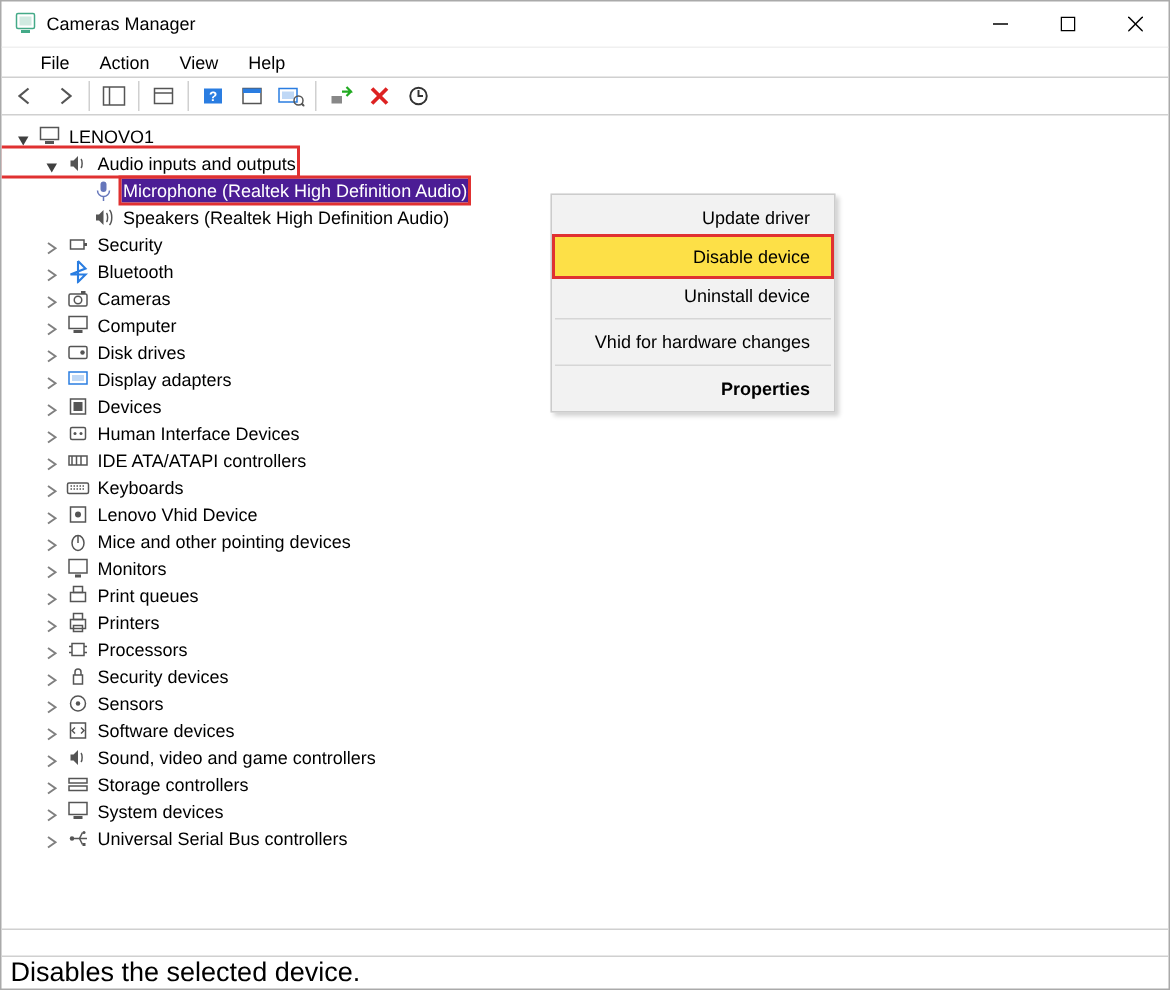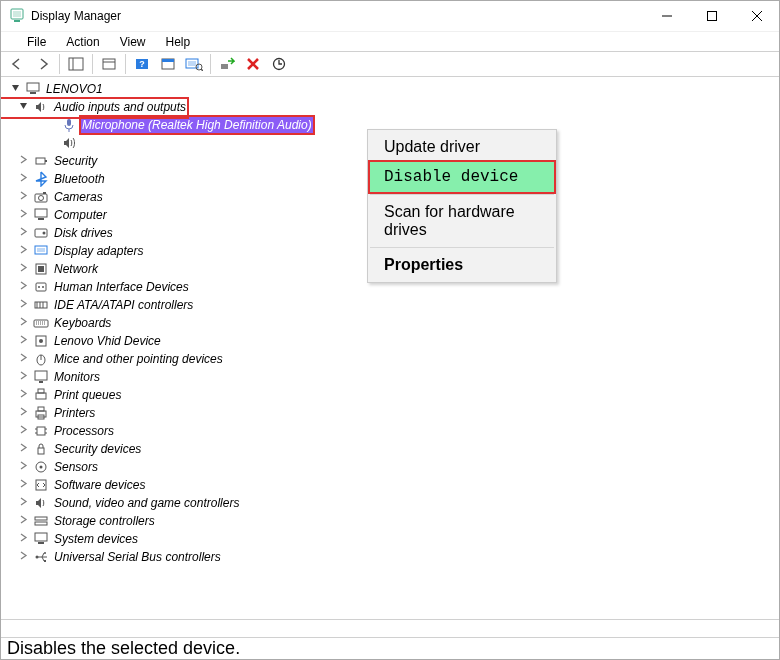--- a/index.html
+++ b/index.html
@@ -11,53 +11,53 @@
 .winbtn svg { width: 10px; height: 10px; }
 
 .menubar { height: 20px; display: flex; align-items: center; padding-left: 18px; gap: 4px; border-top: 1px solid #f0f0f0; }
 .menubar .item { padding: 2px 8px; font-size: 12px; }
 
 .toolbar { height: 26px; display: flex; align-items: center; padding-left: 4px; border-top: 1px solid #d0d0d0; border-bottom: 1px solid #d0d0d0; gap: 2px; }
 .tb-btn { width: 24px; height: 22px; display: flex; align-items: center; justify-content: center; border: 1px solid transparent; }
 .tb-sep { width: 1px; height: 20px; background: #d0d0d0; margin: 0 2px; }
 
 .tree { position: relative; height: 540px; overflow: auto; padding-top: 4px; }
-.tree-row { height: 18px; display: flex; align-items: flex-start; white-space: nowrap; font-style: italic; }
+.tree-row { height: 18px; display: flex; align-items: flex-end; white-space: nowrap; }
 .expander { width: 12px; height: 12px; display: flex; align-items: center; justify-content: center; margin-right: 4px; flex-shrink: 0; }
 .expander svg { width: 9px; height: 9px; }
 .node-icon { width: 16px; height: 16px; margin-right: 4px; flex-shrink: 0; display: flex; align-items: center; justify-content: center; }
 .node-label { font-size: 12px; padding: 1px 1px; }
-.node-label.selected { background: #8b5cf6; color: #fff; }
+.node-label.selected { background: #4c1d95; color: #fff; }
 
 .indent-0 { padding-left: 8px; }
-.indent-1 { padding-left: 16px; }
+.indent-1 { padding-left: 27px; }
 .indent-2 { padding-left: 44px; }
 
 .highlight-box { outline: 2px solid #e03131; outline-offset: 0px; }
 
 .ctxmenu { position: absolute; left: 366px; top: 128px; width: 190px; background: #f2f2f2; border: 1px solid #ccc; box-shadow: 2px 2px 3px rgba(0,0,0,0.18); padding: 2px; z-index: 10; }
-.ctxitem { padding: 6px 14px; font-size: 16px; }
+.ctxitem { padding: 6px 14px; font-size: 12px; text-align: right; }
 .ctxsep { height: 1px; background: #d6d6d6; margin: 2px 0; }
-.ctxitem.hl { background: #86efac; outline: 2px solid #e03131; font-family: Liberation Mono, monospace; }
+.ctxitem.hl { background: #fde047; outline: 2px solid #e03131; }
 .ctxitem.bold { font-weight: 600; }
 
 .statusbar { position: absolute; bottom: 0; left: 0; right: 0; height: 22px; border-top: 1px solid #d0d0d0; display: flex; align-items: center; padding-left: 6px; font-size: 18px; }
 .status-inner-top { position: absolute; bottom: 22px; left: 0; right: 0; height: 18px; border-top: 1px solid #d0d0d0; }
 
 </style>
 </head>
 <body>
 
 <div class="titlebar">
   <svg width="16" height="16" viewBox="0 0 16 16">
       <rect x="2" y="1" width="12" height="10" rx="1" fill="none" stroke="#4a8" stroke-width="1"></rect>
       <rect x="4" y="3" width="8" height="6" fill="#4a8" opacity="0.25"></rect>
       <rect x="5" y="12" width="6" height="2" fill="#4a8"></rect>
     </svg>
-  <span class="title" style="margin-left:6px">Display Manager</span>
+  <span class="title" style="margin-left:6px">Cameras Manager</span>
   <div class="winbtn">
       <svg viewBox="0 0 10 10">
         <line x1="0" y1="5" x2="10" y2="5" stroke="#000" stroke-width="1"></line>
       </svg>
     </div>
   <div class="winbtn">
       <svg viewBox="0 0 10 10">
         <rect x="0.5" y="0.5" width="9" height="9" fill="none" stroke="#000" stroke-width="1"></rect>
       </svg>
     </div>
@@ -188,20 +188,21 @@
   </div>
 
   <div class="tree-row indent-2">
     <span class="expander"></span>
     <span class="node-icon">
         <svg width="16" height="16" viewBox="0 0 16 16">
           <path d="M3 6h2l3-3v10l-3-3H3z" fill="#555"></path>
           <path d="M10 5c1 1 1 5 0 6M12 3c2 2 2 8 0 10" fill="none" stroke="#555"></path>
         </svg>
       </span>
+    <span class="node-label">Speakers (Realtek High Definition Audio)</span>
   </div>
 
   <div id="cat-container">
       <div class="tree-row indent-1">
         <span class="expander">
           <svg viewBox="0 0 9 9">
             <path d="M2 1 L7 4.5 L2 8" fill="none" stroke="#808080" stroke-width="1.3"></path>
           </svg>
         </span>
         <span class="node-icon">
@@ -287,21 +288,21 @@
           <svg viewBox="0 0 9 9">
             <path d="M2 1 L7 4.5 L2 8" fill="none" stroke="#808080" stroke-width="1.3"></path>
           </svg>
         </span>
         <span class="node-icon">
           <svg width="16" height="16" viewBox="0 0 16 16">
             <rect x="3" y="3" width="10" height="10" fill="none" stroke="#555"></rect>
             <rect x="5" y="5" width="6" height="6" fill="#555"></rect>
           </svg>
         </span>
-        <span class="node-label">Network</span>
+        <span class="node-label">Devices</span>
       </div>
       <div class="tree-row indent-1">
         <span class="expander">
           <svg viewBox="0 0 9 9">
             <path d="M2 1 L7 4.5 L2 8" fill="none" stroke="#808080" stroke-width="1.3"></path>
           </svg>
         </span>
         <span class="node-icon">
           <svg width="16" height="16" viewBox="0 0 16 16">
             <rect x="3" y="4" width="10" height="8" rx="1" fill="none" stroke="#555"></rect>
@@ -531,22 +532,23 @@
           </svg>
         </span>
         <span class="node-label">Universal Serial Bus controllers</span>
       </div>
     </div>
 </div>
 
 <div class="ctxmenu">
   <div class="ctxitem">Update driver</div>
   <div class="ctxitem hl">Disable device</div>
+  <div class="ctxitem">Uninstall device</div>
   <div class="ctxsep"></div>
-  <div class="ctxitem">Scan for hardware drives</div>
+  <div class="ctxitem">Vhid for hardware changes</div>
   <div class="ctxsep"></div>
   <div class="ctxitem bold">Properties</div>
 </div>
 
 <div class="status-inner-top"></div>
 <div class="statusbar">
   <span>Disables the selected device.</span>
 </div>
 
 </body></html>

